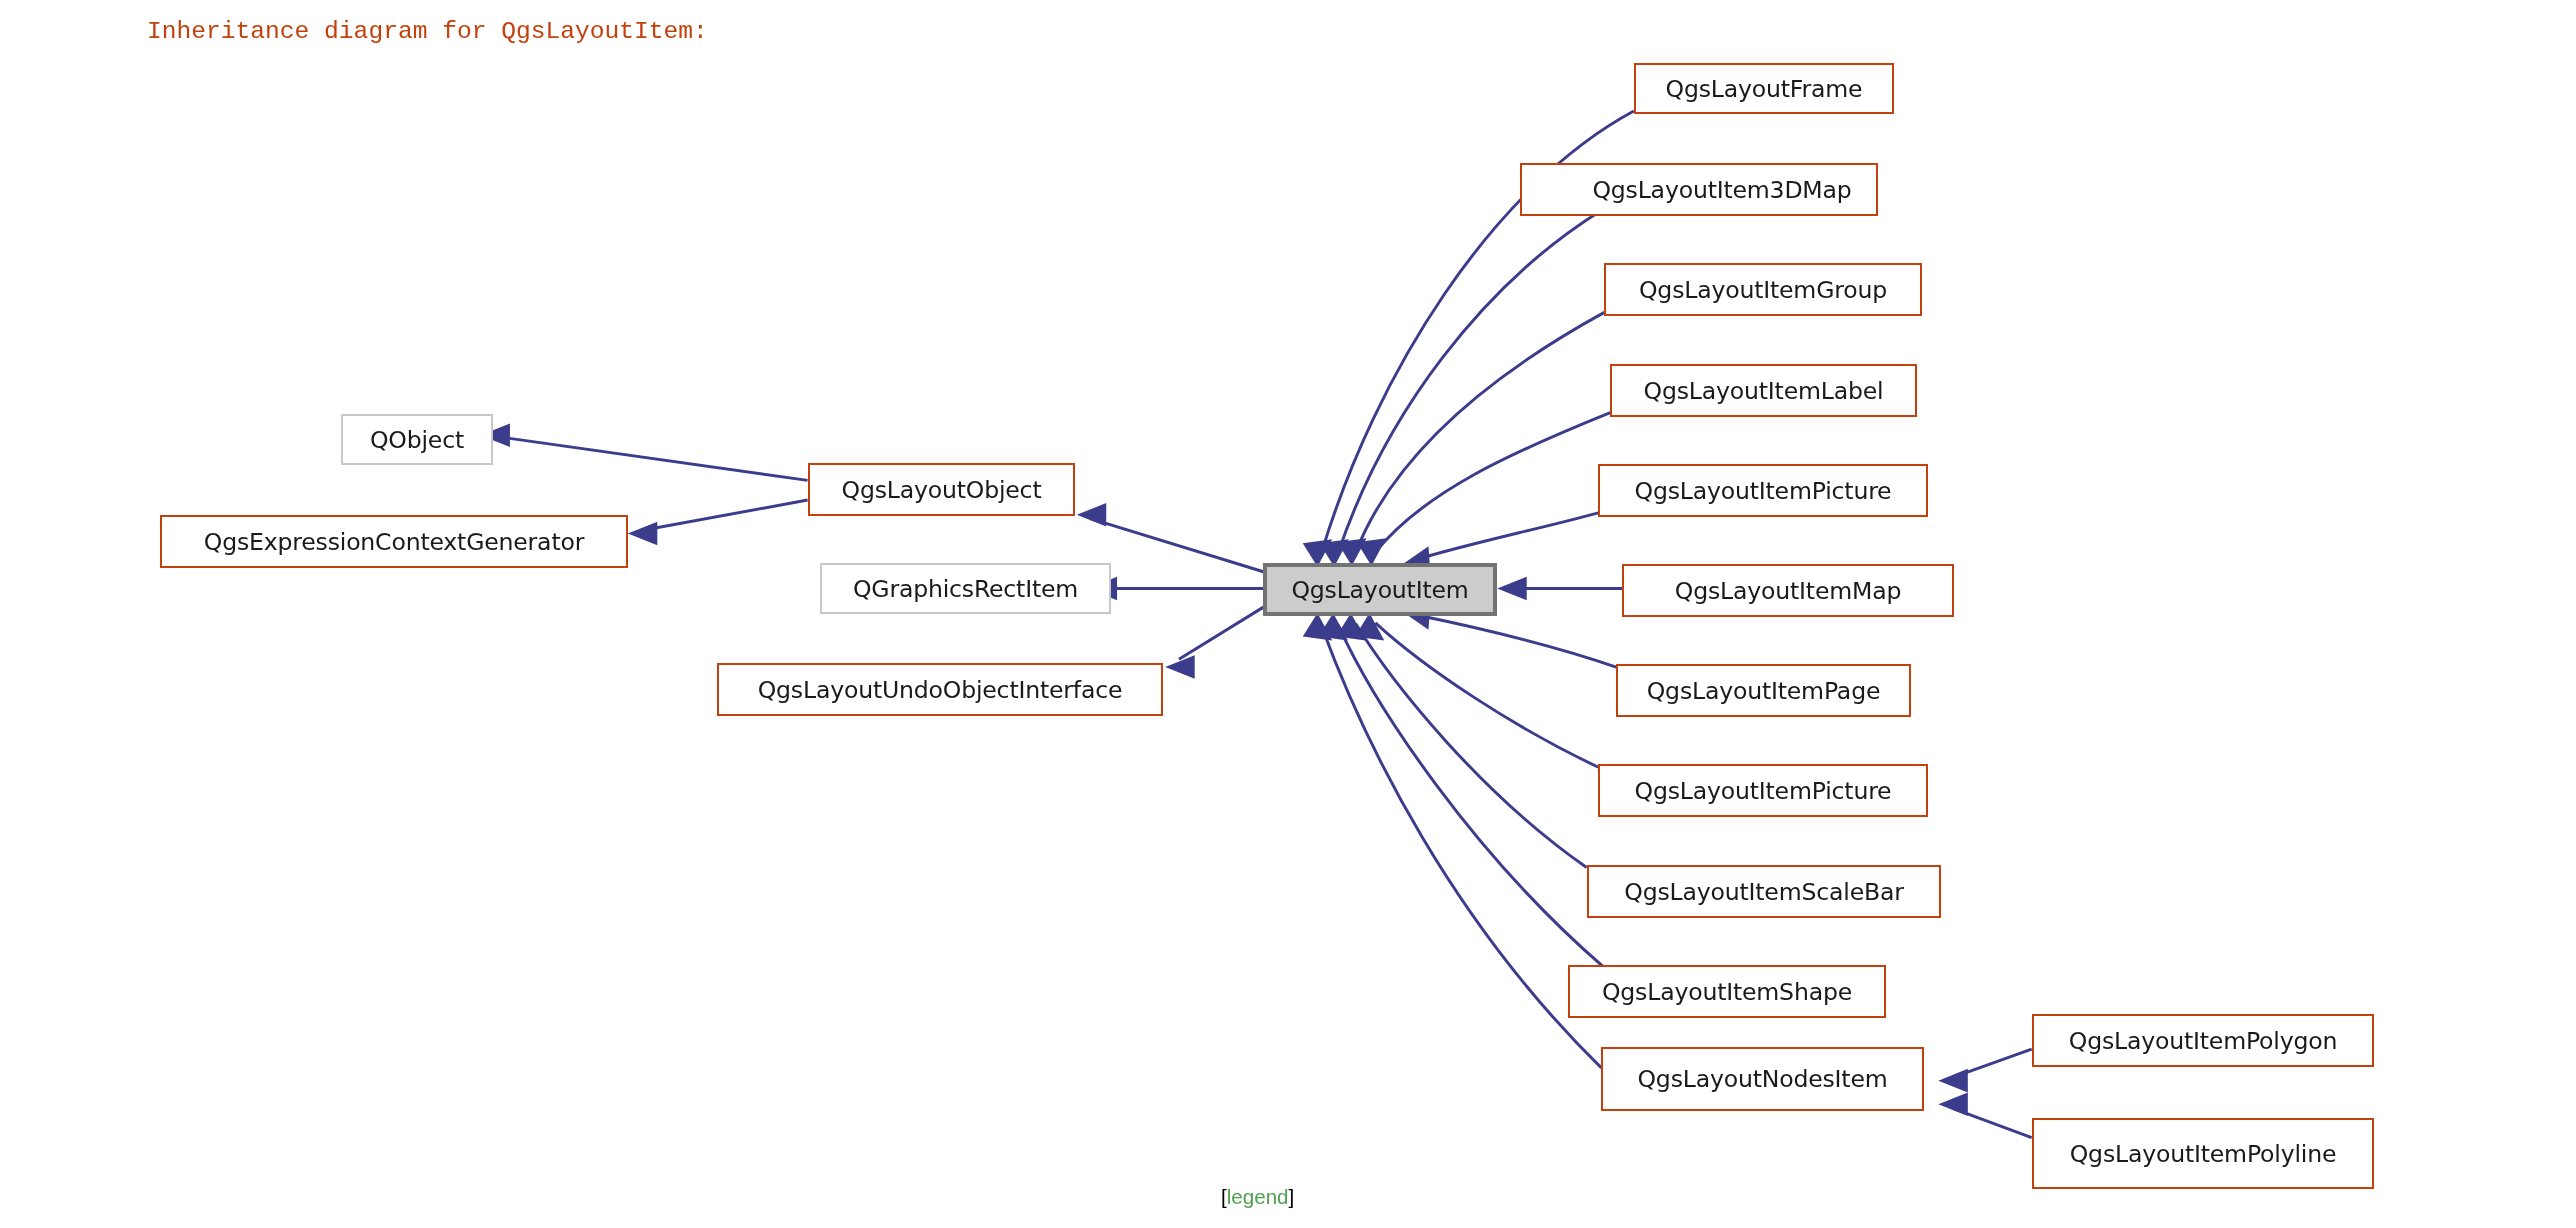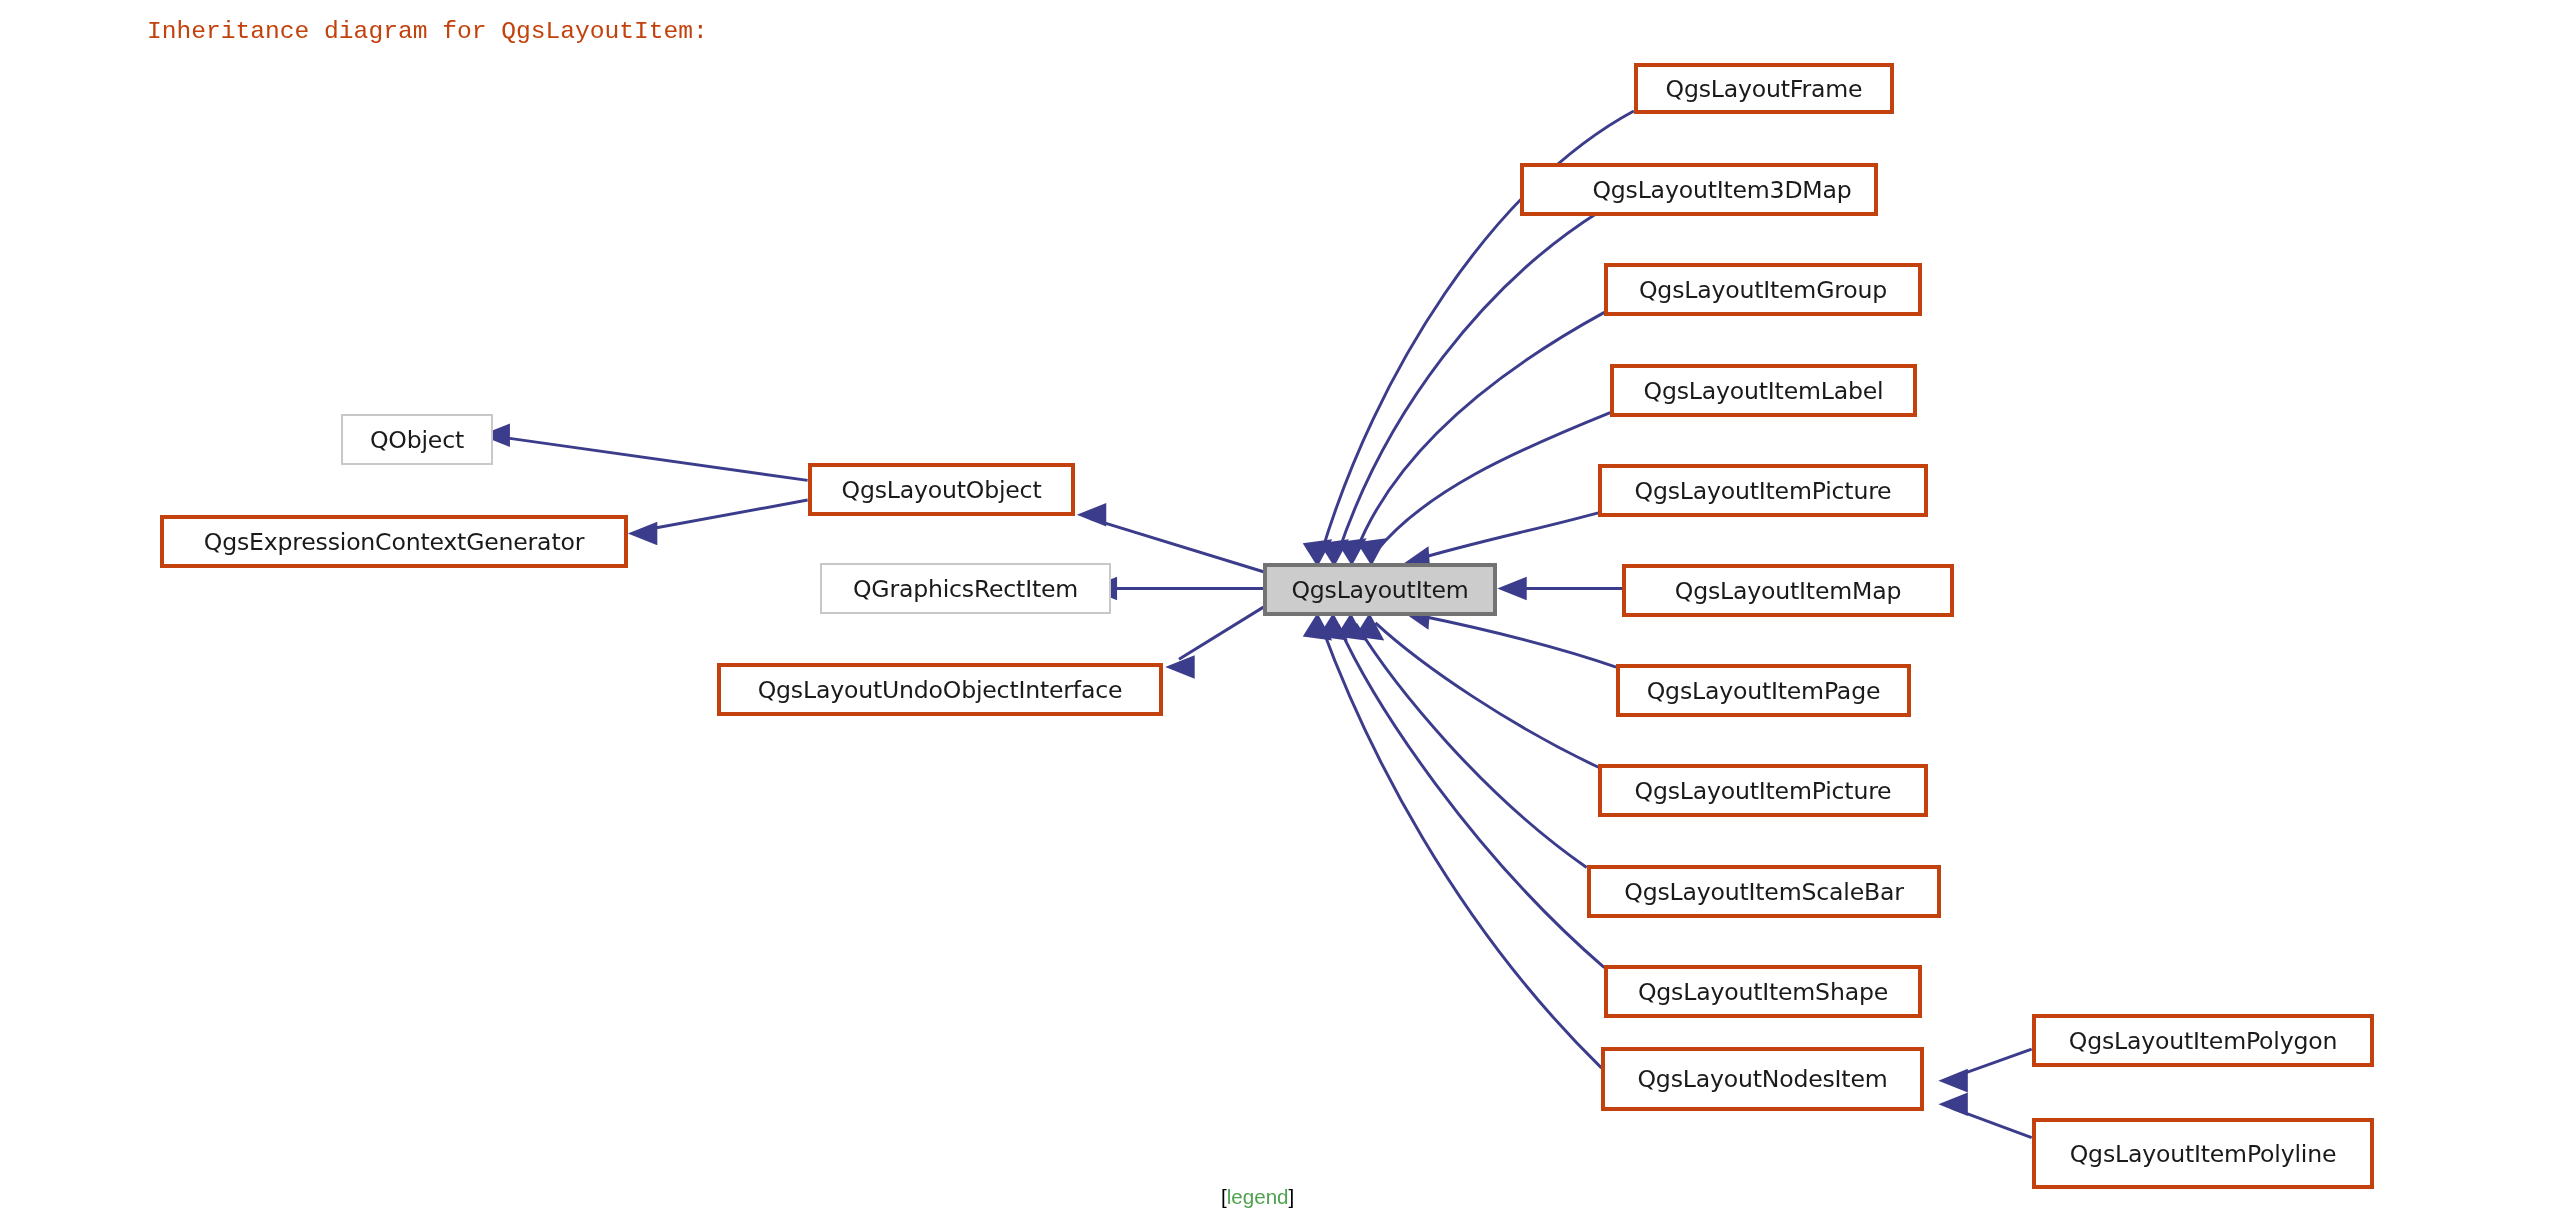--- a/index.html
+++ b/index.html
@@ -27,21 +27,21 @@
     position: absolute;
     left: 0;
     top: 0;
     width: 2576px;
     height: 1228px;
   }
   .node-box {
     position: absolute;
     box-sizing: border-box;
     background: #ffffff;
-    border: 4px solid #c2410c;
+    border: 2px solid #c2410c;
     display: flex;
     align-items: center;
     justify-content: center;
     font-size: 23.6px;
     color: #1a1a1a;
     font-family: "DejaVu Sans", sans-serif;
     white-space: nowrap;
     letter-spacing: -0.2px;
     cursor: pointer;
   }
@@ -195,21 +195,21 @@
       </div>
       <div class="node-box" style="left: 1616px; top: 664px; width: 295px; height: 53px;">
         <span>QgsLayoutItemPage</span>
       </div>
       <div class="node-box" style="left: 1598px; top: 764px; width: 330px; height: 53px;">
         <span>QgsLayoutItemPicture</span>
       </div>
       <div class="node-box" style="left: 1587px; top: 865px; width: 354px; height: 53px;">
         <span>QgsLayoutItemScaleBar</span>
       </div>
-      <div class="node-box" style="left: 1604px; top: 965px; width: 318px; height: 53px;">
+      <div class="node-box" style="left: 1568px; top: 965px; width: 318px; height: 53px;">
         <span>QgsLayoutItemShape</span>
       </div>
       <div class="node-box" style="left: 1601px; top: 1047px; width: 323px; height: 64px;">
         <span>QgsLayoutNodesItem</span>
       </div>
       <div class="node-box" style="left: 2032px; top: 1014px; width: 342px; height: 53px;">
         <span>QgsLayoutItemPolygon</span>
       </div>
       <div class="node-box" style="left: 2032px; top: 1118px; width: 342px; height: 71px;">
         <span>QgsLayoutItemPolyline</span>

